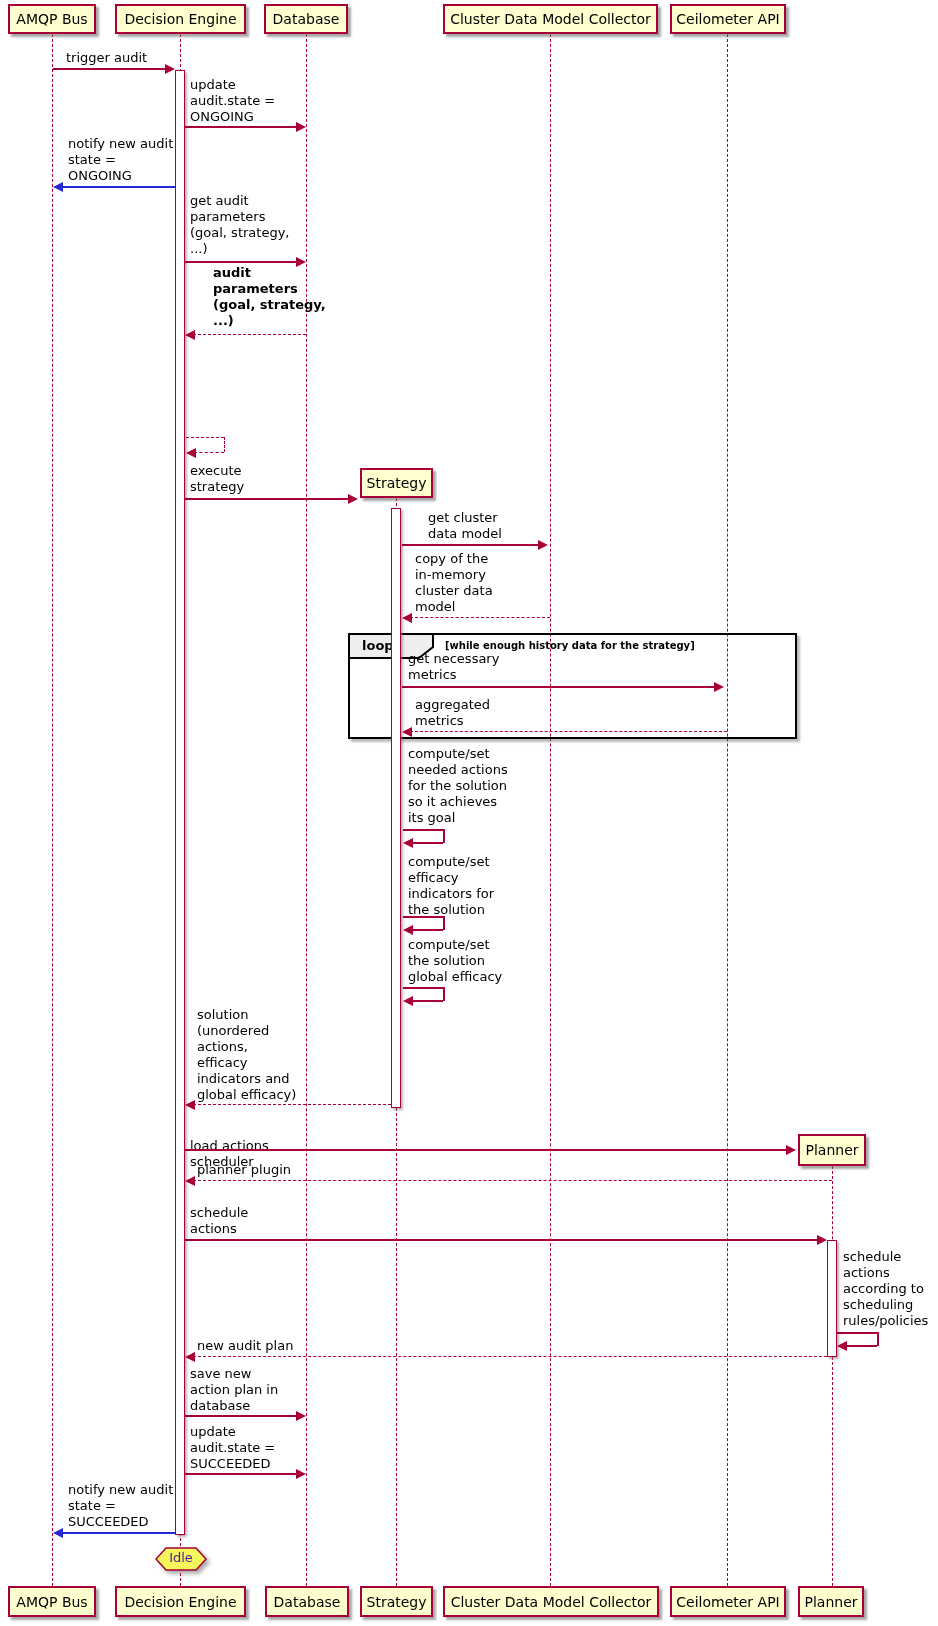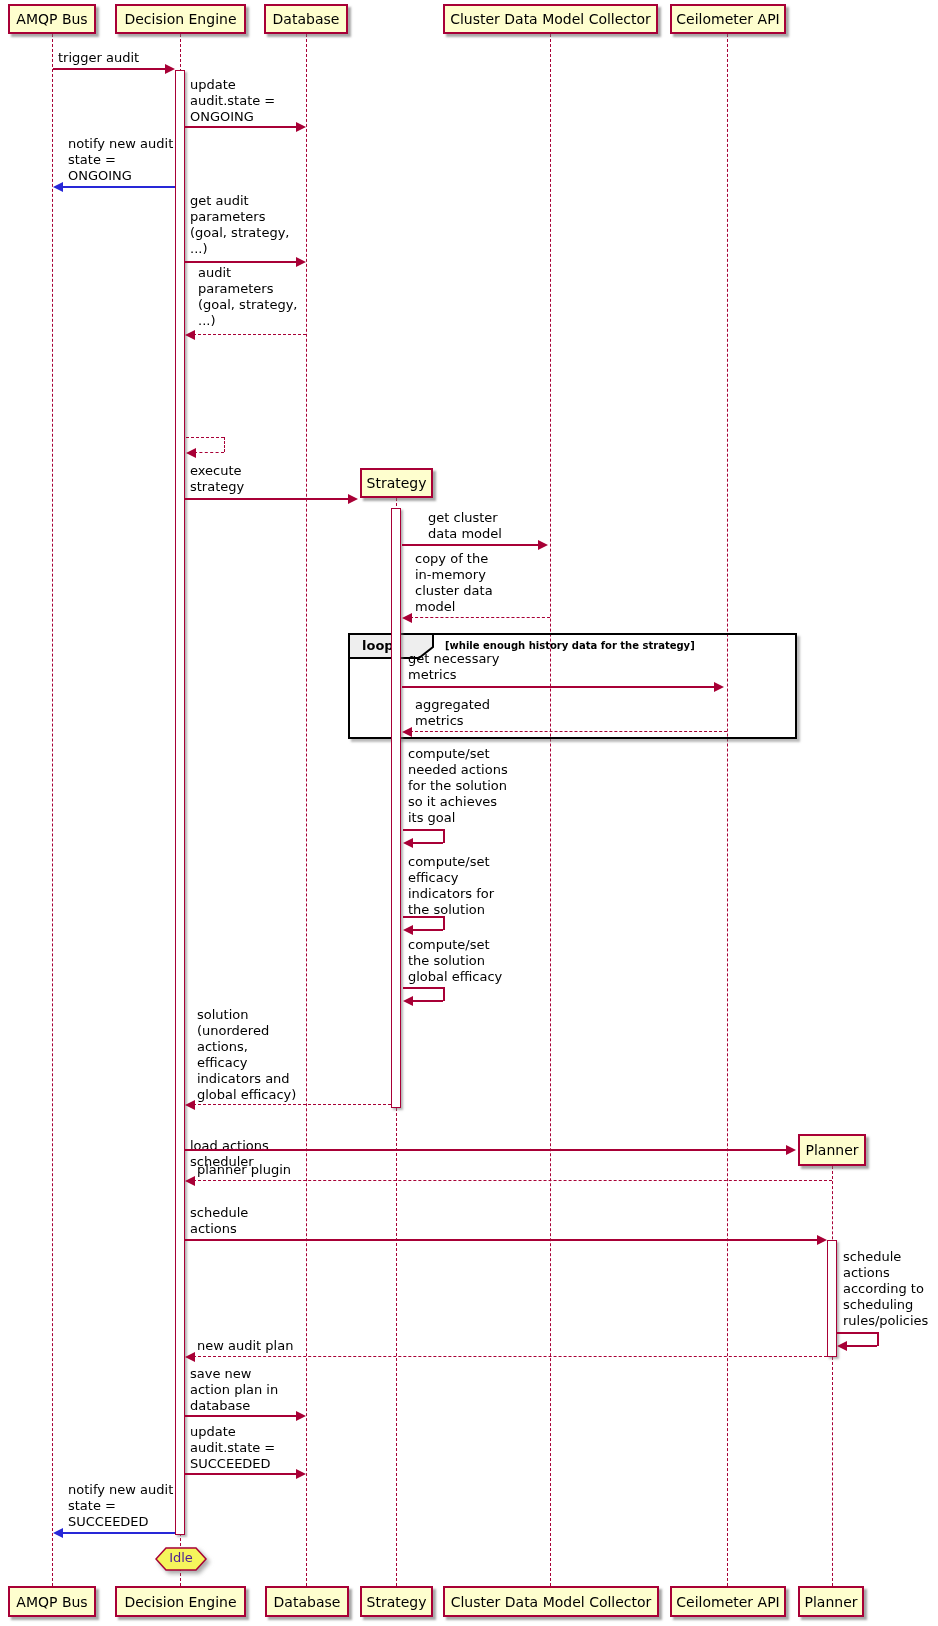--- a/index.html
+++ b/index.html
@@ -46,21 +46,21 @@
       <polygon points="1,1 85,1 85,14 71,25 1,25" fill="#EEEEEE" stroke="#000000" stroke-width="2"></polygon>
     </svg>
     <div class="loopkw">loop</div>
     <div class="loopcond">[while enough history data for the strategy]</div>
   </div>
 
   <div class="act" style="left:175px;top:70px;height:1465px;"></div>
   <div class="act" style="left:391px;top:508px;height:600px;"></div>
   <div class="act" style="left:827px;top:1240px;height:117px;"></div>
 
-  <div class="msg" style="left:58px;top:50px;">trigger audit</div>
+  <div class="msg" style="left:66px;top:50px;">trigger audit</div>
   <div class="arrow" style="left:53px;top:68px;width:113px;"></div>
   <div class="head right" style="left:165px;top:64px;"></div>
 
   <div class="msg" style="left:190px;top:77px;">update
 audit.state =
 ONGOING</div>
   <div class="arrow" style="left:185px;top:126px;width:112px;"></div>
   <div class="head right" style="left:296px;top:122px;"></div>
 
   <div class="msg" style="left:68px;top:136px;">notify new audit
@@ -69,21 +69,21 @@
   <div class="arrow blue" style="left:62px;top:186px;width:113px;"></div>
   <div class="head left blue" style="left:53px;top:182px;"></div>
 
   <div class="msg" style="left:190px;top:193px;">get audit
 parameters
 (goal, strategy,
 ...)</div>
   <div class="arrow" style="left:185px;top:261px;width:112px;"></div>
   <div class="head right" style="left:296px;top:257px;"></div>
 
-  <div class="msg" style="left:198px;top:265px;">audit
+  <div class="msg" style="left:213px;top:265px;font-weight:bold;">audit
 parameters
 (goal, strategy,
 ...)</div>
   <div class="arrow dashed" style="left:193px;top:334px;width:113px;"></div>
   <div class="head left" style="left:185px;top:330px;"></div>
 
   <div class="arrow dashed" style="left:186px;top:437px;width:38px;"></div>
   <div class="vseg dashed" style="left:224px;top:437px;height:15px;"></div>
   <div class="arrow dashed" style="left:194px;top:452px;width:30px;"></div>
   <div class="head left" style="left:186px;top:448px;"></div>

